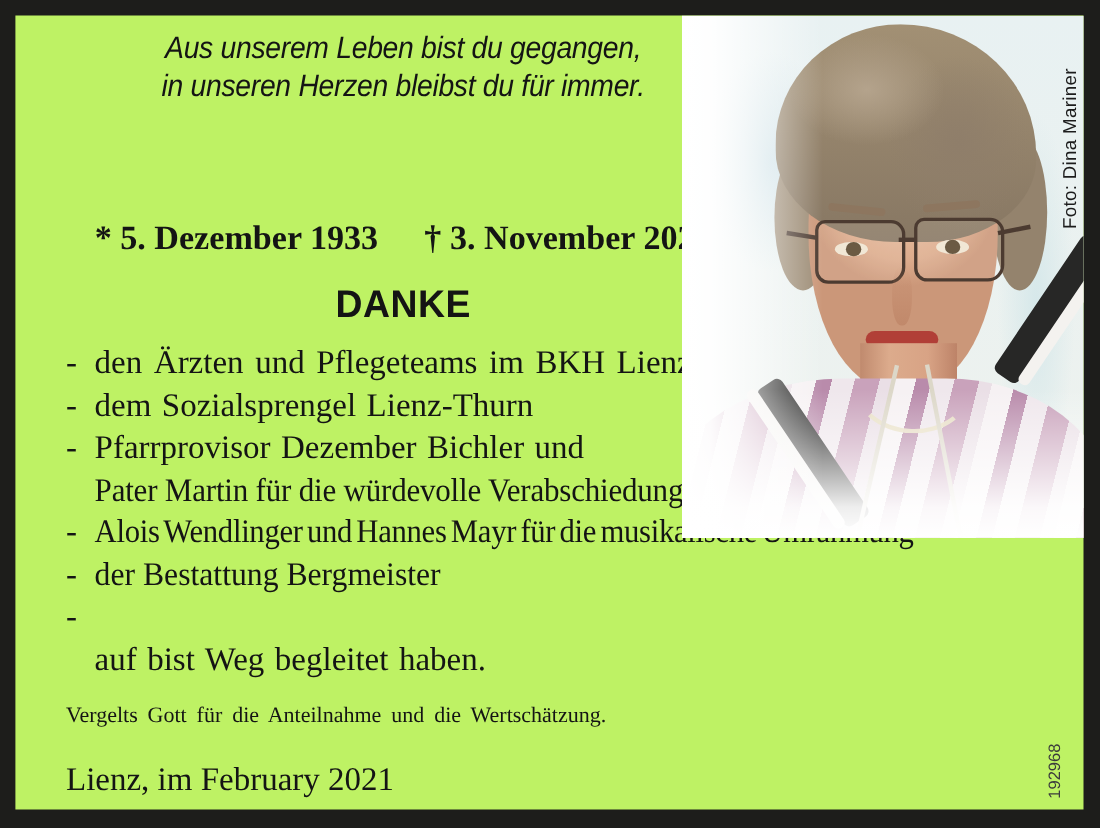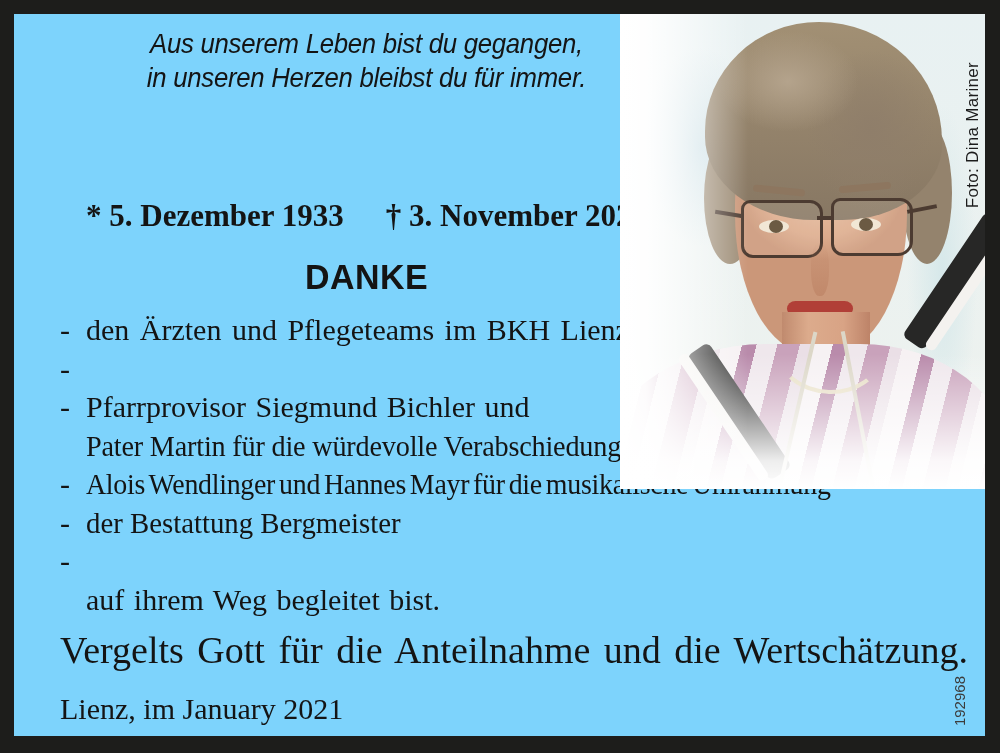--- a/index.html
+++ b/index.html
@@ -1,19 +1,19 @@
 <!DOCTYPE html>
 <html><head>
 <meta charset="utf-8">
 <style>
   html,body{margin:0;padding:0;background:#e9e9e9;}
   .card{
     position:relative;
     width:1000px;height:753px;
-    background:#7dd3fc;
+    background:#bef264;
     box-sizing:border-box;
     border:solid #1d1d1b;
     border-width:14px 15px 17px 14px;
     overflow:hidden;
     font-family:"Liberation Serif","DejaVu Serif",serif;
     color:#141414;
   }
   
   .epigraph{
     position:absolute;left:40px;top:13px;width:625px;
@@ -54,21 +54,21 @@
   .row:nth-child(1) .txt{word-spacing:3px;}
   .row:nth-child(2) .txt{word-spacing:2px;}
   .row:nth-child(3) .txt{word-spacing:2px;}
   .row:nth-child(4) .txt{transform:scaleX(.94);letter-spacing:-.2px;}
   .row:nth-child(5) .txt{transform:scaleX(.93);letter-spacing:-.3px;word-spacing:-3px;}
   .row:nth-child(6) .txt{transform:scaleX(.96);}
   .row:nth-child(7) .txt{word-spacing:6px;}
   .row:nth-child(8) .txt{word-spacing:2px;}
   .gratitude{
     position:absolute;left:46px;top:617px;
-    font-size:38px;line-height:38px;word-spacing:4px;white-space:nowrap;
+    font-size:20px;line-height:38px;word-spacing:4px;white-space:nowrap;
   }
   .footer{
     position:absolute;left:46px;top:678px;width:872px;
     display:flex;justify-content:space-between;align-items:baseline;
   }
   .place-date{font-size:30px;}
   .signature{font-size:31px;font-weight:700;}
   
   .vert{
     writing-mode:vertical-rl;
@@ -191,50 +191,51 @@
 
   <div class="danke">DANKE</div>
 
   <div class="thanks">
     <div class="row">
       <span class="bullet">-</span>
         <span class="txt">den Ärzten und Pflegeteams im BKH Lienz</span>
     </div>
     <div class="row">
       <span class="bullet">-</span>
-    </div>
-    <div class="row">
-      <span class="bullet">-</span>
-        <span class="txt">Pfarrprovisor Siegmund Bichler und</span>
+        <span class="txt">dem Sozialsprengel Lienz-Thurn</span>
+    </div>
+    <div class="row">
+      <span class="bullet">-</span>
+        <span class="txt">Pfarrprovisor Dezember Bichler und</span>
     </div>
     <div class="row">
       <span class="bullet"></span>
         <span class="txt">Pater Martin für die würdevolle Verabschiedungsfeier</span>
     </div>
     <div class="row">
       <span class="bullet">-</span>
         <span class="txt">Alois Wendlinger und Hannes Mayr für die musikalische Umrahmung</span>
     </div>
     <div class="row">
       <span class="bullet">-</span>
         <span class="txt">der Bestattung Bergmeister</span>
     </div>
     <div class="row">
       <span class="bullet">-</span>
     </div>
     <div class="row">
       <span class="bullet"></span>
-        <span class="txt">auf ihrem Weg begleitet bist.</span>
+        <span class="txt">auf bist Weg begleitet haben.</span>
     </div>
   </div>
 
   <div class="gratitude">Vergelts Gott für die Anteilnahme und die Wertschätzung.</div>
 
   <div class="footer">
-    <span class="place-date">Lienz, im January 2021</span>
+    <span class="place-date">Lienz, im February 2021</span>
   </div>
 
   <div class="photo">
     <div class="ph-bg"></div>
     <div class="person">
       <div class="hair-l"></div>
       <div class="hair-r"></div>
       <div class="face"></div>
       <div class="hair"></div>
       <div class="brow l"></div>

